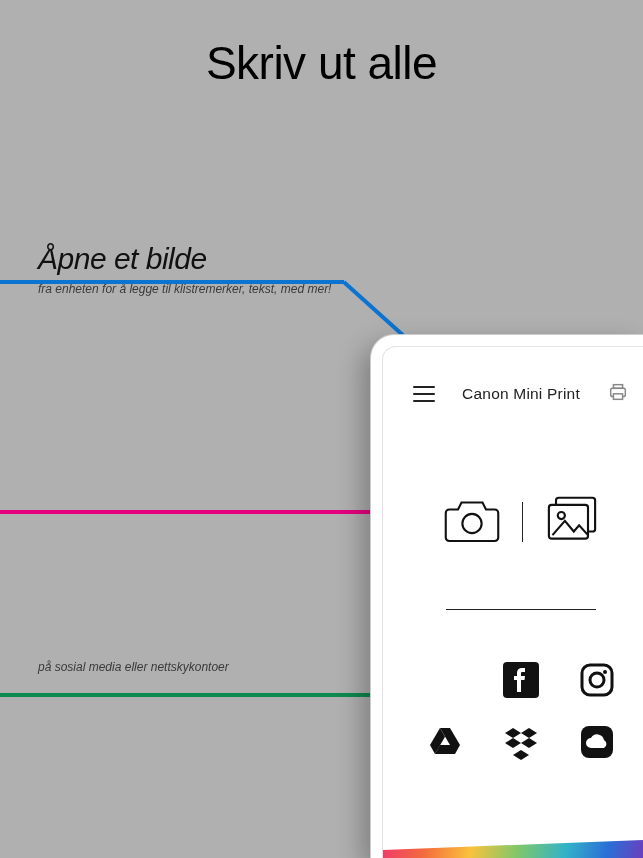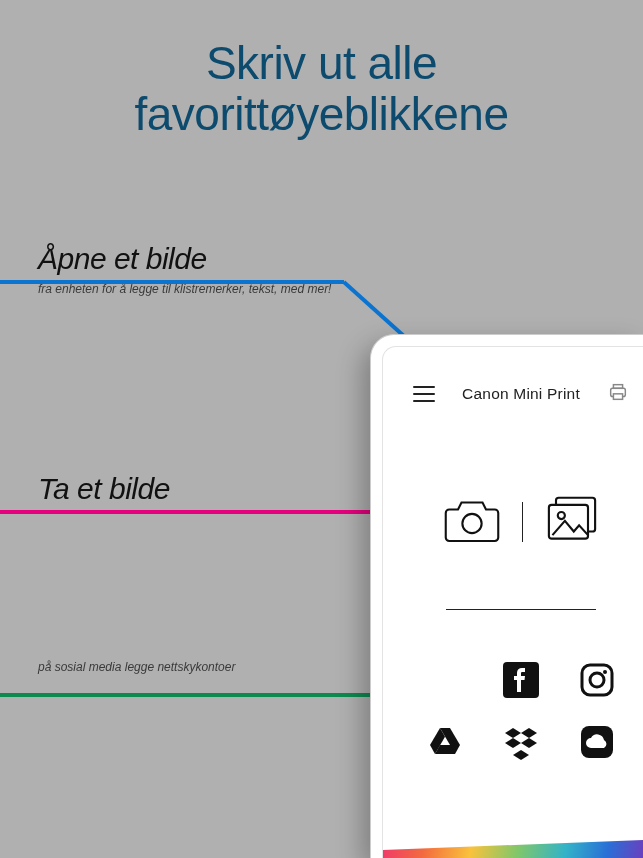--- a/index.html
+++ b/index.html
@@ -8,21 +8,21 @@
     height: 858px;
     background: #b0b0b0;
     font-family: -apple-system, "Helvetica Neue", Arial, sans-serif;
     position: relative;
     overflow: hidden;
   }
   .headline {
     text-align: center;
     font-size: 46px;
     font-weight: 300;
-    color: #0c4a6e;
+    color: #000000;
     line-height: 1.1;
     padding-top: 38px;
     letter-spacing: -0.5px;
   }
   .section {
     position: absolute;
     left: 16px;
     padding-left: 22px;
     width: 330px;
   }
@@ -143,38 +143,36 @@
     height: 18px;
     background: linear-gradient(100deg,#f03a6a 0%, #f36a3e 16%, #f9c23c 34%, #7fc76a 52%, #33b3c8 70%, #2a6fd6 86%, #6a3fbf 100%);
     clip-path: polygon(0 100%, 0 55%, 100% 0, 100% 100%);
   }
 </style>
 </head>
 <body>
 
 <div class="headline">
   <span>Skriv ut alle</span><br>
-  <span>favorittøyeblikkene</span>
 </div>
 
 <div class="section" id="sec1">
   <div class="section-title">Åpne et bilde</div>
   <div class="section-sub">fra enheten for å legge til klistremerker, tekst, med mer!</div>
 </div>
 <div class="underline blue" id="u1"></div>
 <div class="connector" id="c1"></div>
 
 <div class="section" id="sec2">
-  <div class="section-title">Ta et bilde</div>
 </div>
 <div class="underline magenta" id="u2"></div>
 <div class="connector" id="c2"></div>
 
 <div class="section" id="sec3">
-  <div class="section-sub">på sosial media legge nettskykontoer</div>
+  <div class="section-sub">på sosial media eller nettskykontoer</div>
 </div>
 <div class="underline green" id="u3"></div>
 <div class="connector" id="c3"></div>
 
 <div class="phone">
   <div class="phone-inner">
     <div class="statusbar"></div>
     <div class="appbar">
       <div class="hamburger">
         <span></span>

